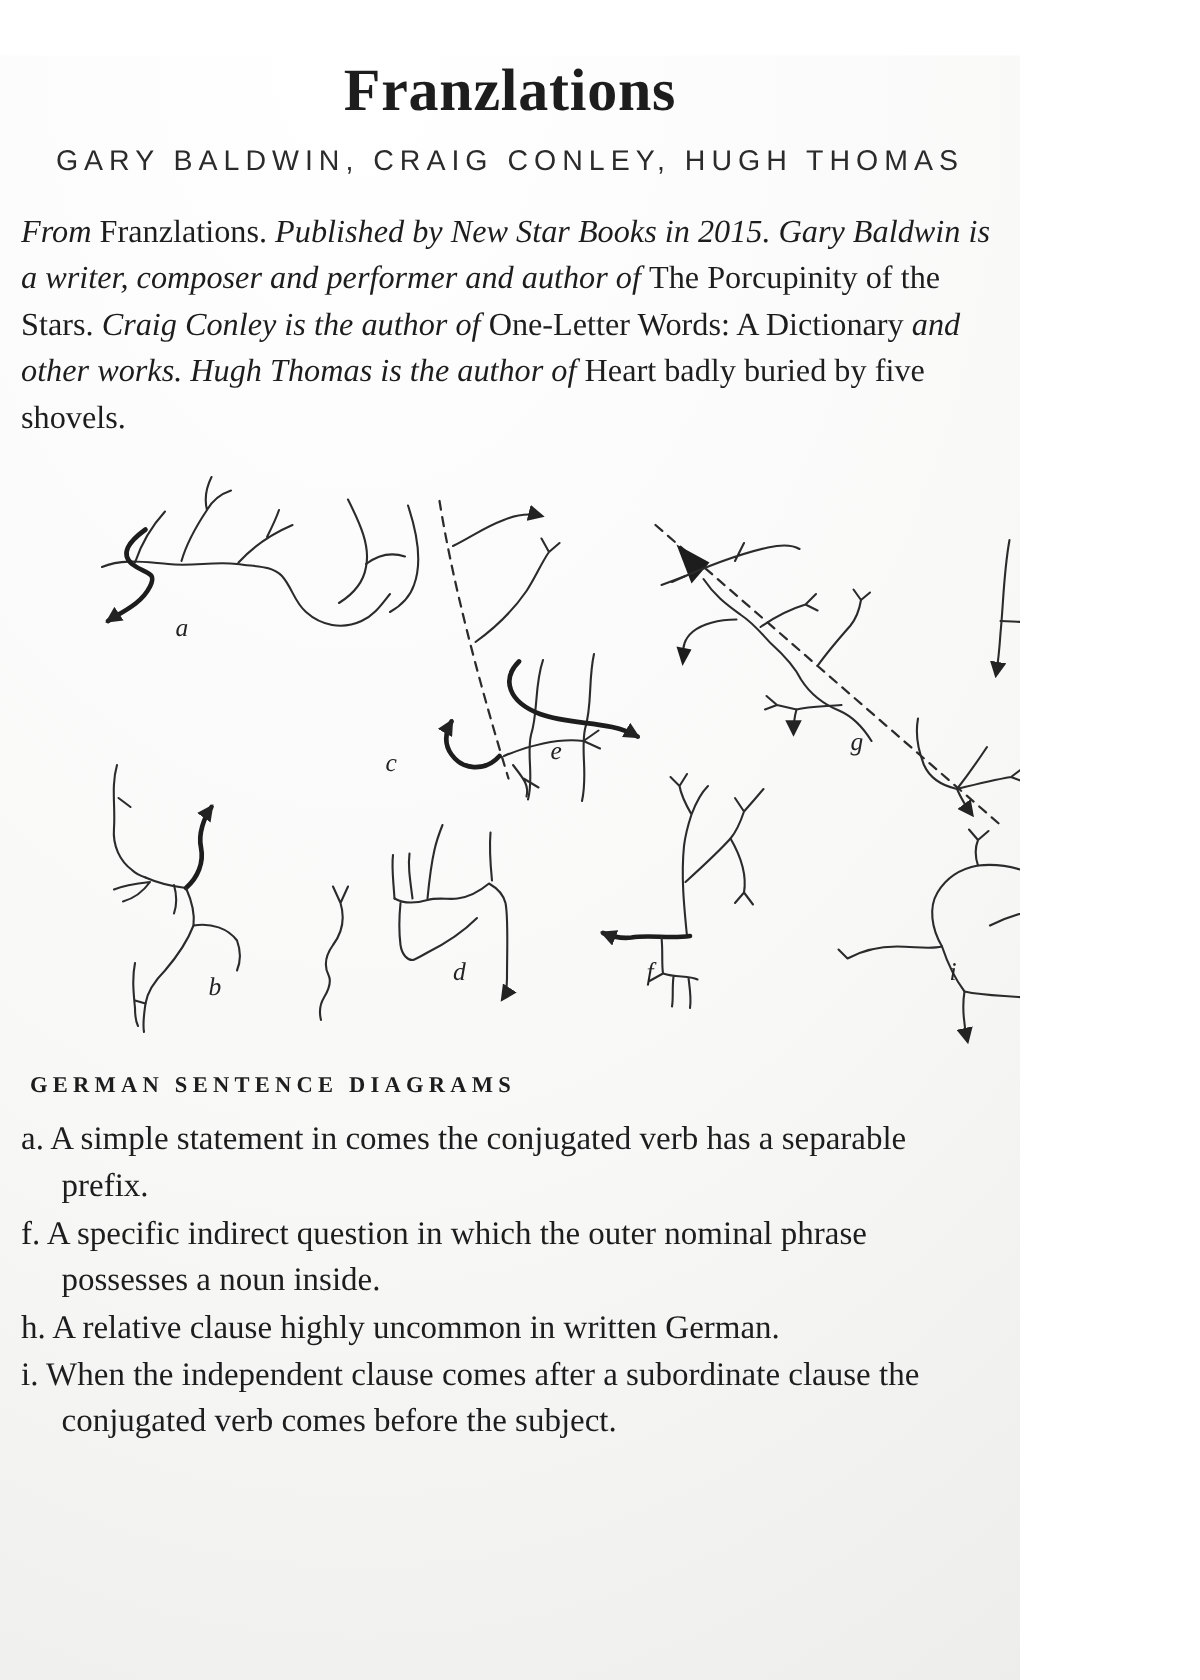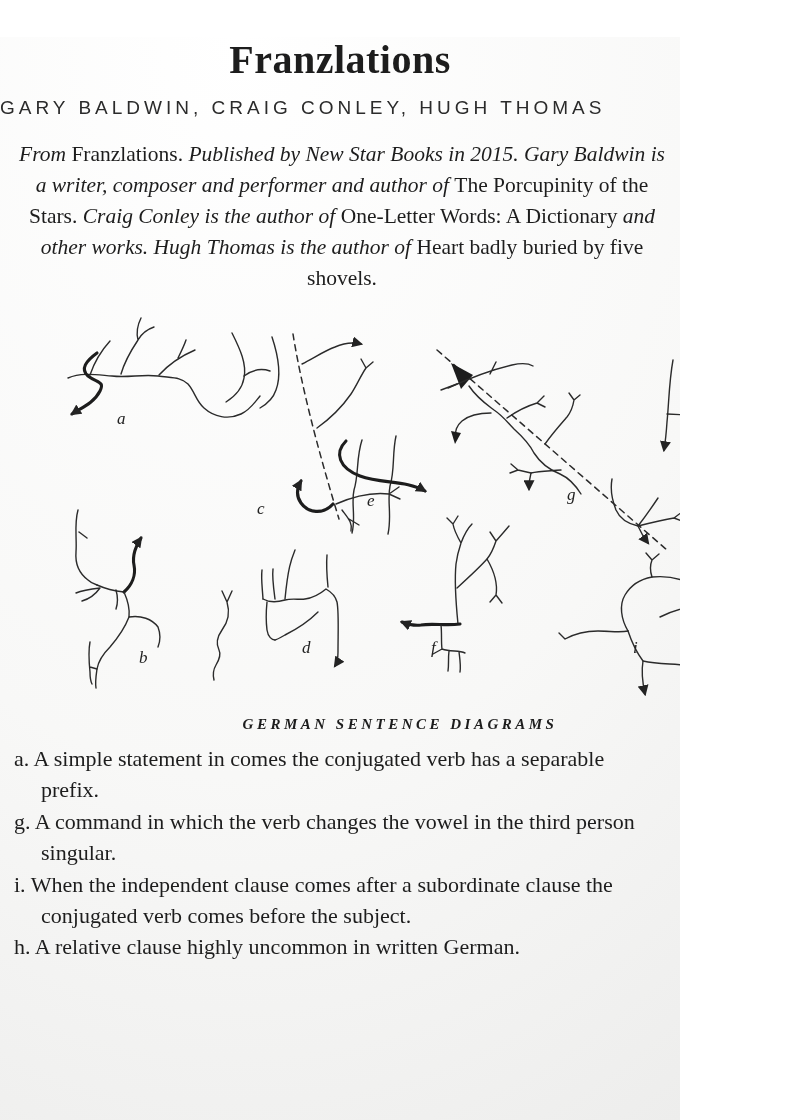--- a/index.html
+++ b/index.html
@@ -19,39 +19,39 @@
   }
   h1.title{
     font-family:"Liberation Serif", serif;
     font-weight:bold; font-size:40px; line-height:46px;
     text-align:center; letter-spacing:0.5px;
   }
   .byline{
     margin-top:13px;
     font-family:"Liberation Sans", sans-serif;
     font-size:19px; line-height:23px; letter-spacing:4px;
-    color:#2b2b2b; white-space:nowrap;
+    color:#2b2b2b; text-align:center; white-space:nowrap;
   }
   p.intro{
     margin:20px 10px 0 14px;
     font-size:21.5px; line-height:31px;
-    text-align:center;
+    text-align:left;
   }
   p.intro i{font-style:italic;}
   figure.diagram-figure{margin:18px 0 0 20px; width:760px;}
   figure.diagram-figure svg{display:block;}
   .thin{fill:none; stroke:var(--ink); stroke-width:1.4; stroke-linecap:round; stroke-linejoin:round;}
   .bold{fill:none; stroke:var(--text); stroke-width:3.1; stroke-linecap:round; stroke-linejoin:round;}
   .dash{fill:none; stroke:var(--ink); stroke-width:1.5; stroke-dasharray:6 5; stroke-linecap:round;}
   .fill{fill:var(--text); stroke:none;}
   .fig-label{font-family:"Liberation Serif", serif; font-style:italic; font-size:17px; fill:#232323;}
   figcaption.caption{
     margin-top:2px;
     font-size:15px; line-height:20px; font-weight:bold;
-    letter-spacing:3.5px; text-align:center;font-style:italic;
+    letter-spacing:3.5px; text-align:left;
   }
   .list{margin:9px 38px 0 14px; font-size:22px; line-height:31.4px;}
   .list-item{padding-left:27px; text-indent:-27px;}
 </style>
 </head>
 <body>
 
 <div class="page">
 
   <h1 class="title">Franzlations</h1>
@@ -165,18 +165,18 @@
           <text x="547" y="188" class="fig-label">g</text>
           <text x="666" y="153" class="fig-label">h</text>
           <text x="613" y="341" class="fig-label">i</text>
         </g>
     </svg>
     <figcaption class="caption">GERMAN SENTENCE DIAGRAMS</figcaption>
   </figure>
 
   <div class="list">
       <div class="list-item"><span class="li-letter">a.</span> <span class="li-text">A simple statement in comes the conjugated verb has a separable prefix.</span></div>
-      <div class="list-item"><span class="li-letter">g.</span> <span class="li-text">A command in which the verb changes the vowel in the third person singular.</span></div>
+      <div class="list-item"><span class="li-letter">f.</span> <span class="li-text">A specific indirect question in which the outer nominal phrase possesses a noun inside.</span></div>
+      <div class="list-item"><span class="li-letter">h.</span> <span class="li-text">A relative clause highly uncommon in written German.</span></div>
       <div class="list-item"><span class="li-letter">i.</span> <span class="li-text">When the independent clause comes after a subordinate clause the conjugated verb comes before the subject.</span></div>
-      <div class="list-item"><span class="li-letter">h.</span> <span class="li-text">A relative clause highly uncommon in written German.</span></div>
     </div>
 
 </div>
 
 </body></html>

